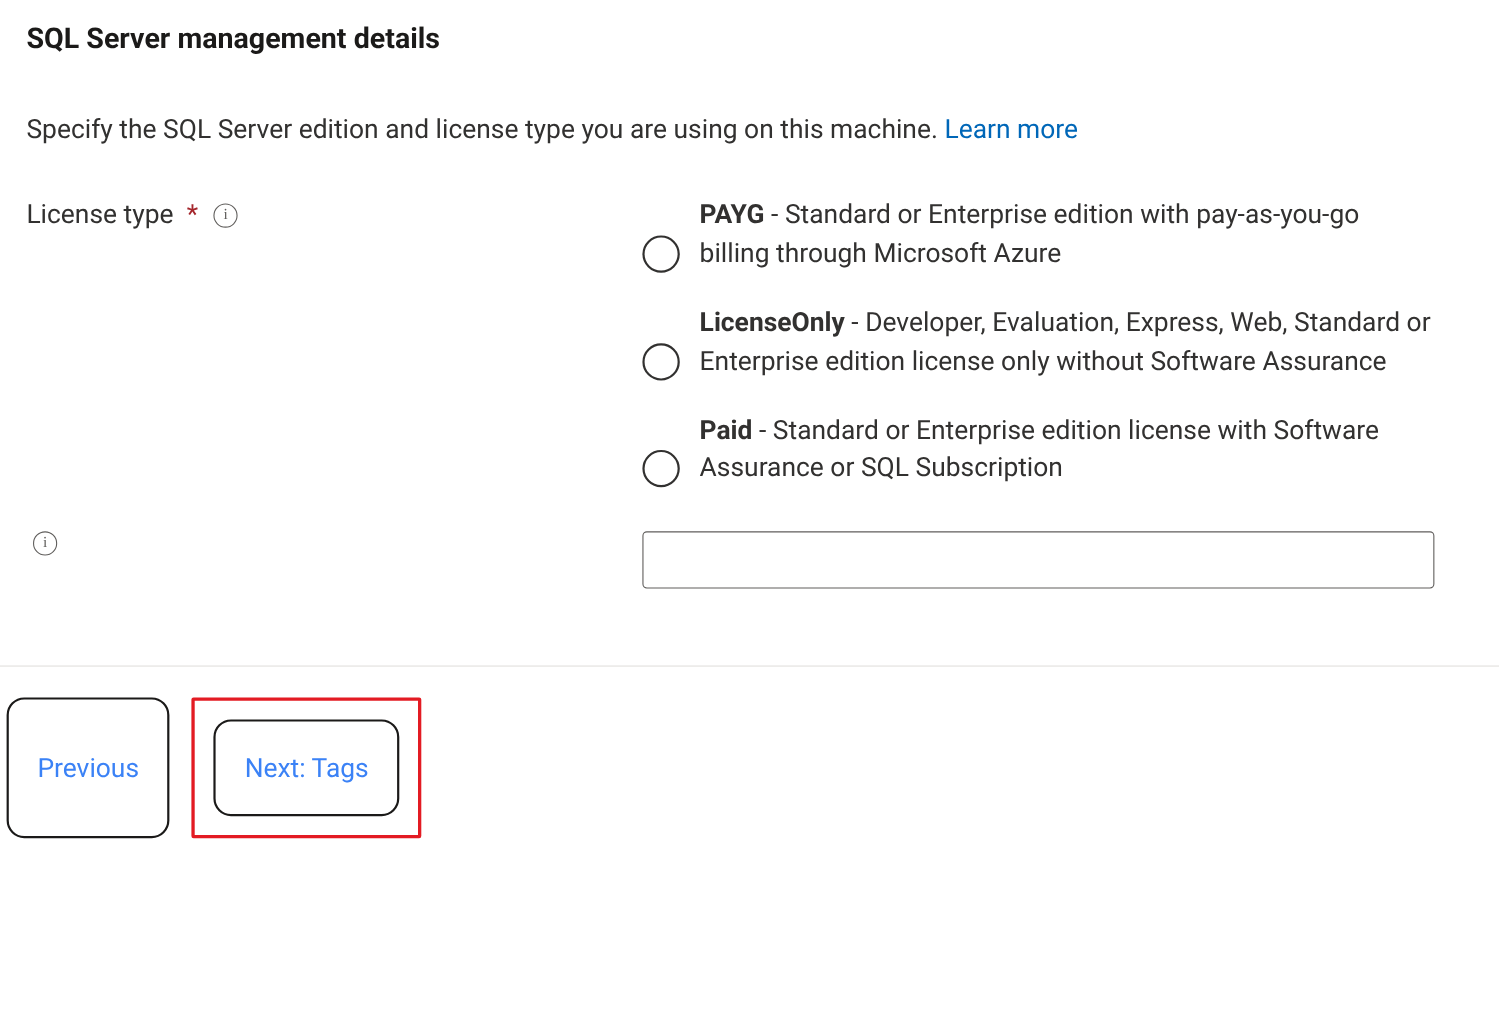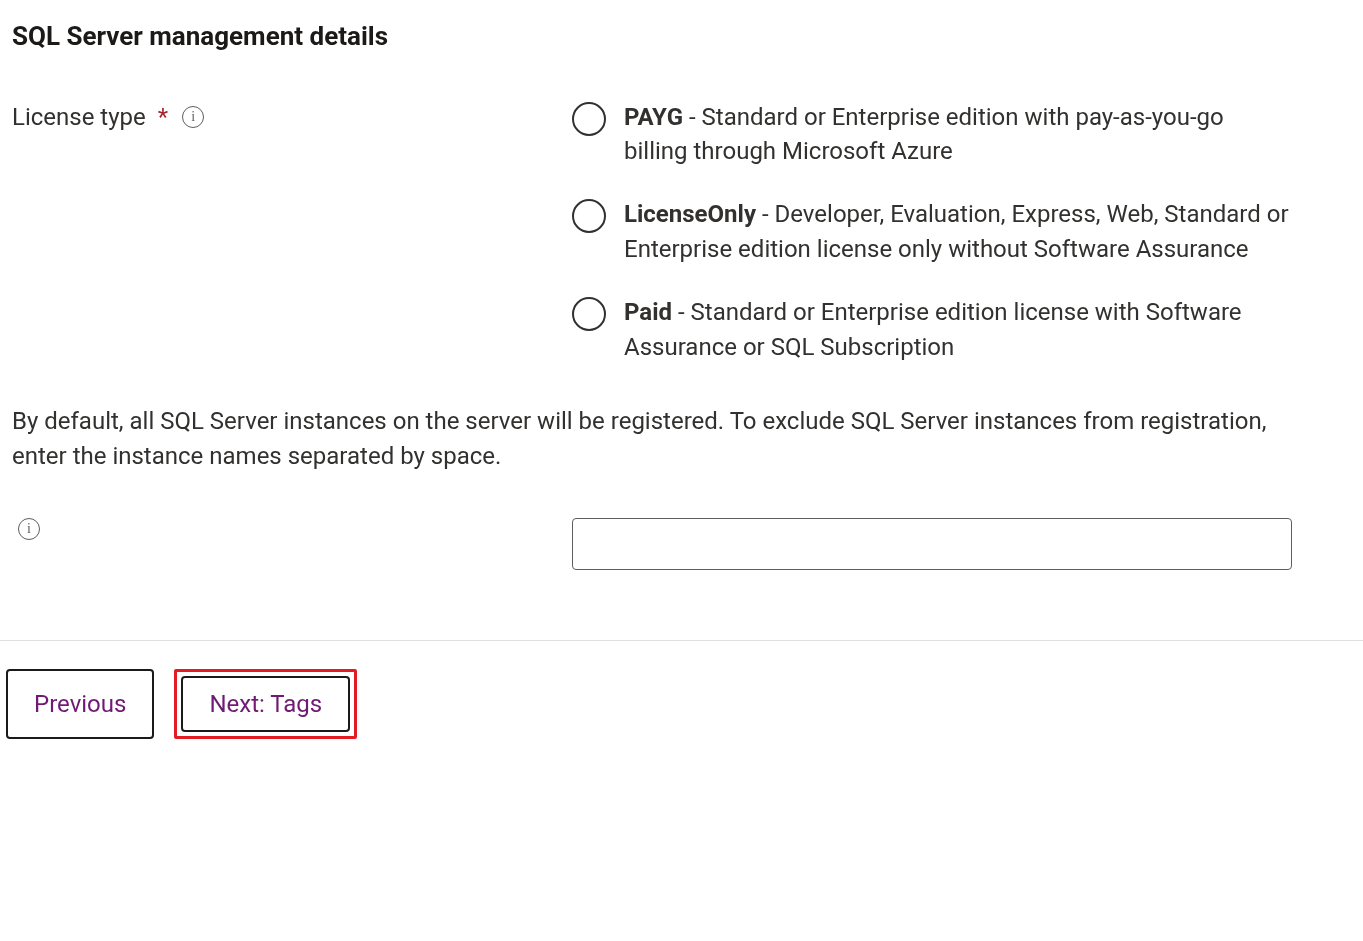--- a/index.html
+++ b/index.html
@@ -6,21 +6,21 @@
   body {
     margin: 0;
     padding: 0;
     font-family: "Segoe UI", -apple-system, BlinkMacSystemFont, Roboto, Arial, sans-serif;
     background: #ffffff;
     color: #323130;
     font-size: 24px;
     line-height: 1.45;
   }
   .container {
-    padding: 18px 24px 0 12px;
+    padding: 18px 24px 0 24px;
     width: 1363px;
   }
   h2.section-title {
     font-size: 26px;
     font-weight: 700;
     margin: 0 0 44px 0;
     color: #1b1a19;
   }
   .intro-text {
     margin: 0 0 44px 0;
@@ -61,21 +61,21 @@
     line-height: 1;
     margin-left: 6px;
   }
   .field-control-col {
     flex: 1 1 auto;
     max-width: 720px;
   }
   .radio-group { display: flex; flex-direction: column; gap: 28px; }
   .radio-option {
     display: flex;
-    align-items: flex-start;
+    align-items: flex-end;
     gap: 18px;
     cursor: pointer;
   }
   .radio-circle {
     flex: 0 0 auto;
     width: 34px;
     height: 34px;
     border: 2px solid #323130;
     border-radius: 50%;
     margin-top: 2px;
@@ -111,42 +111,45 @@
   }
 
   .footer-bar {
     display: flex;
     gap: 20px;
     padding: 28px 0 24px 6px;
   }
   .btn {
     font-family: inherit;
     font-size: 24px;
-    padding: 12px 26px;
+    padding: 28px 26px;
     background: #ffffff;
     border: 2px solid #1b1a19;
-    border-radius: 4px;
+    border-radius: 16px;
     cursor: pointer;
-    color: #701a75;
+    color: #3b82f6;
   }
   .highlight-box {
     border: 3px solid #e31b23;
     padding: 4px;
     border-radius: 2px;
     display: inline-flex;
   }
-  .highlight-box .btn { margin: 0; }
+  .highlight-box .btn { margin: 13px; }
 </style>
 </head>
 <body>
 
 <div class="container">
 
   <h2 class="section-title">SQL Server management details</h2>
 
+  <p class="intro-text">
+    <span>Specify the SQL Server edition and license type you are using on this machine. </span><a href="#" class="link">Learn more</a>
+  </p>
 
   <div class="field-row">
     <div class="field-label-col">
       <span>License type</span>
       <span class="required-star">*</span>
       <span class="info-icon">i</span>
     </div>
     <div class="field-control-col">
       <div class="radio-group" role="radiogroup">
 
@@ -168,21 +171,20 @@
           <span class="radio-circle"></span>
           <span class="radio-text">
             <span class="opt-name">Paid</span><span> - Standard or Enterprise edition license with Software Assurance or SQL Subscription</span>
           </span>
         </label>
 
       </div>
     </div>
   </div>
 
-  <p class="paragraph">By default, all SQL Server instances on the server will be registered. To exclude SQL Server instances from registration, enter the instance names separated by space.</p>
 
   <div class="field-row">
     <div class="field-label-col">
       <span class="info-icon">i</span>
     </div>
     <div class="field-control-col">
       <input type="text" class="text-input" value="" style="">
     </div>
   </div>
 

